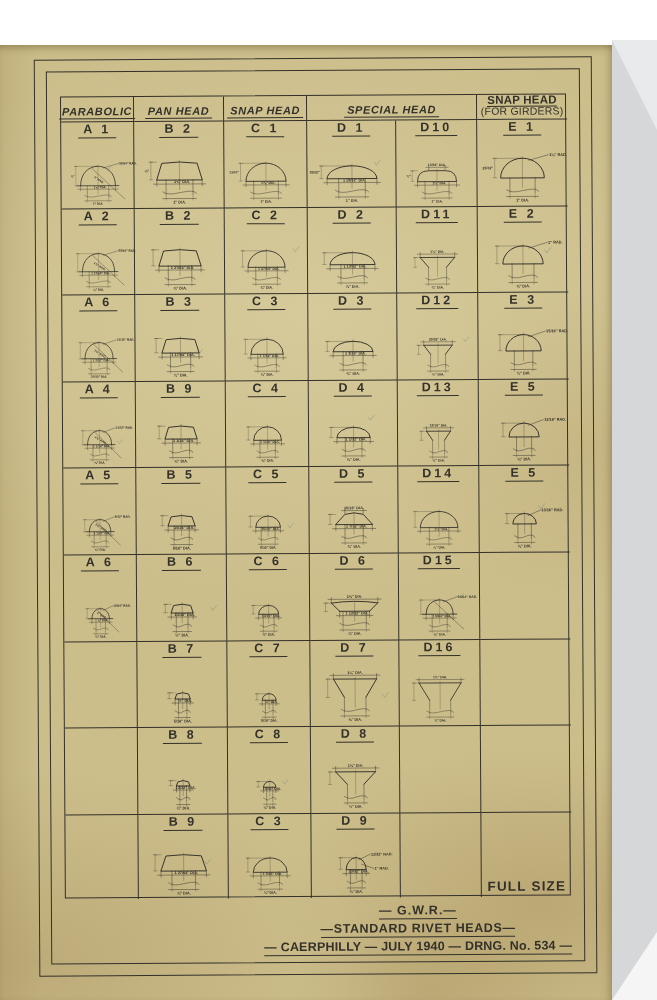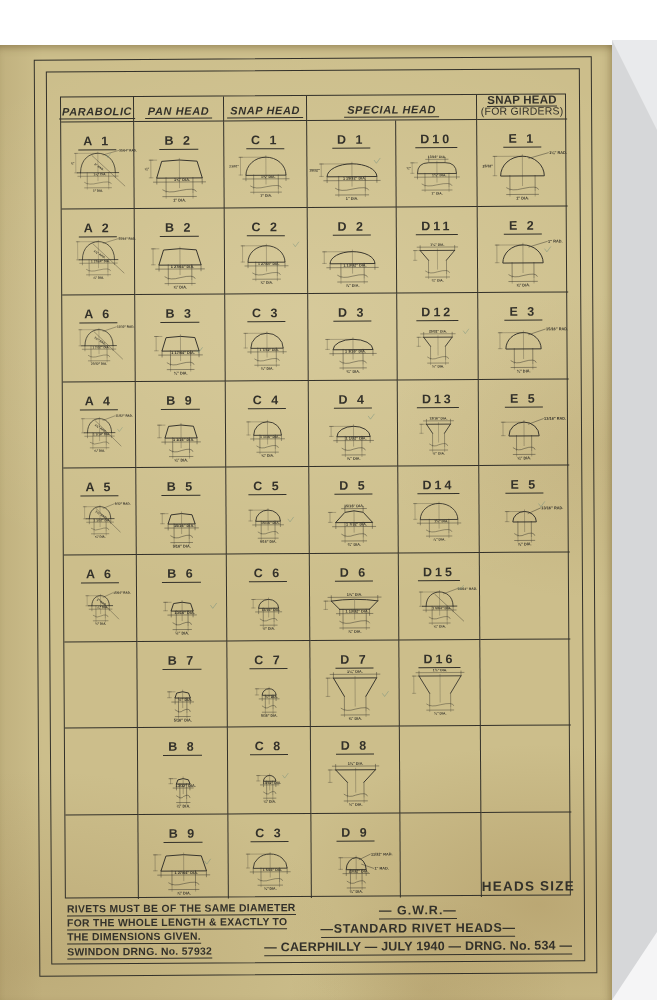--- a/index.html
+++ b/index.html
@@ -41,21 +41,21 @@
     box-sizing:border-box;
   }
   .hcell,.cell{border-right:1px solid var(--ink);border-bottom:1px solid var(--ink);
     box-sizing:border-box;position:relative;overflow:visible;}
   .no-r{border-right:none;} .no-b{border-bottom:none;}
   .hcell{display:flex;flex-direction:column;justify-content:flex-end;align-items:center;padding-bottom:2px;}
   .span2{grid-column:span 2;}
   .hlabel{font-weight:bold;font-size:11px;letter-spacing:.6px;border-bottom:1.4px solid var(--ink);
     padding:0 3px 1px 3px;line-height:1.02;white-space:nowrap;font-style:italic;}
   .hsub{font-weight:normal;font-size:10.5px;letter-spacing:.2px;line-height:1.05;white-space:nowrap;}
-  .cell{display:flex;flex-direction:column;align-items:center;padding-top:13px;}
+  .cell{display:flex;flex-direction:column;align-items:center;padding-top:1px;justify-content:space-between;}
   .clabel{font-weight:bold;font-size:12.5px;letter-spacing:3px;border-bottom:1.3px solid var(--ink);
     padding:0 5px 0 5px;line-height:1.1;white-space:nowrap;}
   .cell svg{display:block;margin-top:1px;overflow:visible;}
   svg line, svg path{stroke:var(--ink);fill:none;stroke-width:.55px;stroke-linecap:round;}
   svg .hd{stroke-width:1.15px;}
   svg .thin{stroke-width:.35px;}
   svg .chk{stroke:#6d8c7d;stroke-width:1px;opacity:.55;}
   svg text{fill:var(--ink);font-family:"Liberation Sans",sans-serif;font-weight:bold;}
   .fullsize{position:absolute;left:0;right:0;bottom:3px;text-align:center;
     font-weight:bold;font-size:13.5px;letter-spacing:1.2px;white-space:nowrap;}
@@ -1168,30 +1168,24 @@
             <line x1="57" y1="32" x2="57" y2="50"></line>
             <path d="M39 46.5 Q45 51 50 47.5 Q60 43.5 61 48.5"></path>
             <line x1="43" y1="51" x2="43" y2="56.5" class="thin"></line>
             <line x1="57" y1="51" x2="57" y2="56.5" class="thin"></line>
             <line x1="39" y1="54.5" x2="61" y2="54.5"></line>
             <text x="50" y="60.4" font-size="4.6" text-anchor="middle">¼″ DIA.</text>
           </svg>
         </div>
         <div class="cell no-b"></div>
         <div class="cell no-r no-b">
-          <div class="fullsize">HEADS SIZE</div>
+          <div class="fullsize">FULL SIZE</div>
         </div>
       </div>
 
-    <div class="notes" id="notes">
-        <div><span>RIVETS MUST BE OF THE SAME DIAMETER</span></div>
-        <div><span>FOR THE WHOLE LENGTH &amp; EXACTLY TO</span></div>
-        <div><span>THE DIMENSIONS GIVEN.</span></div>
-        <div style="margin-top: 4px;"><span>SWINDON DRNG. No. 57932</span></div>
-      </div>
 
     <div class="titleblock">
       <div class="l1"><span>— G.W.R.—</span></div>
       <div class="l2"><span>—STANDARD RIVET HEADS—</span></div>
       <div class="l3"><span>— CAERPHILLY — JULY 1940 — DRNG. No. 534 —</span></div>
     </div>
   </div>
 </div>
 
 </body></html>

